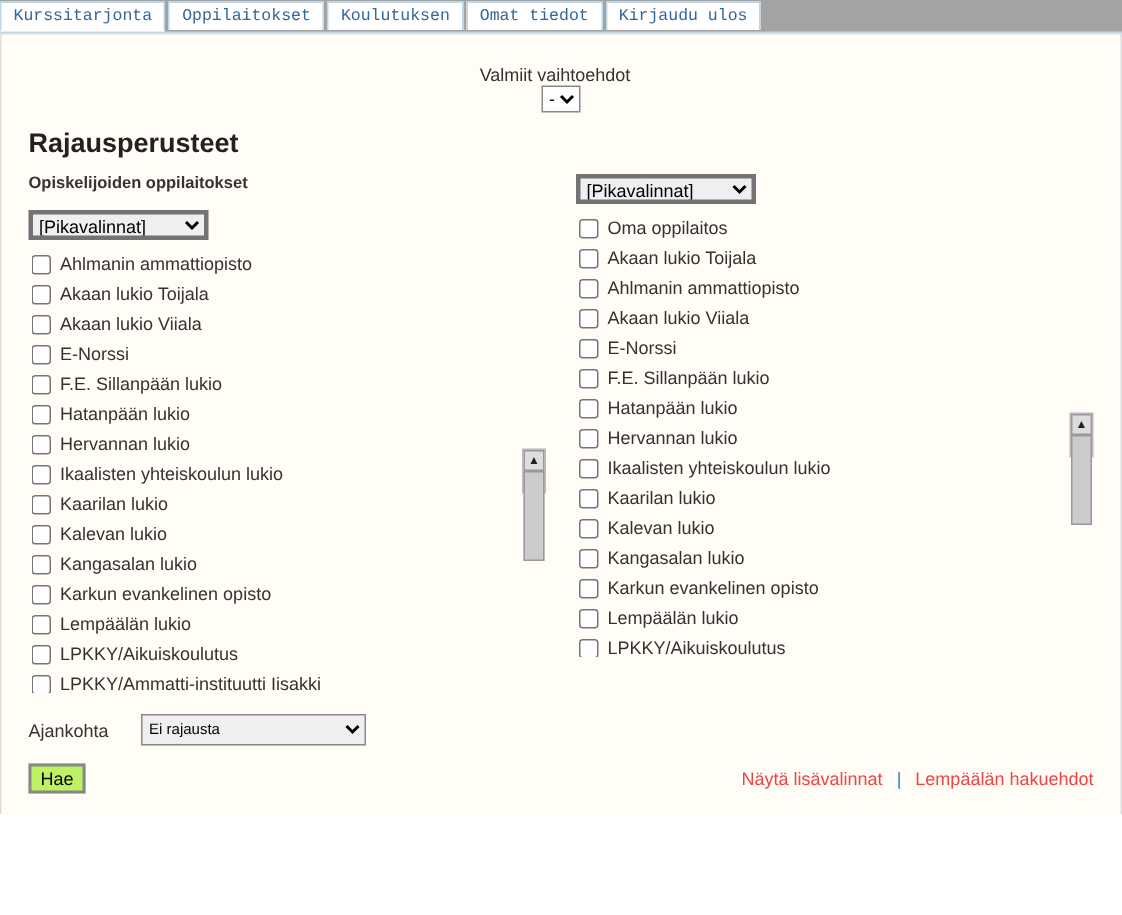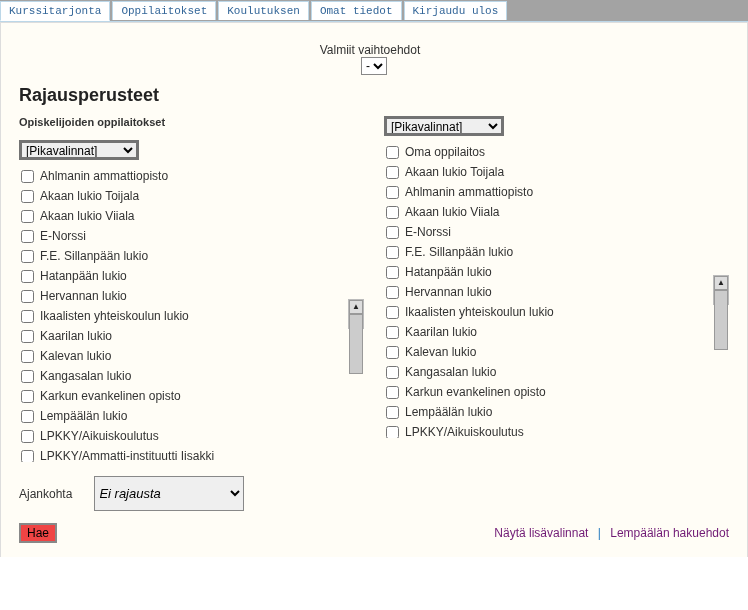--- a/index.html
+++ b/index.html
@@ -139,41 +139,40 @@
     background: #ccc;
     border: 1px solid #999;
   }
   .row-ajankohta {
     margin-top: 14px;
     display: flex;
     align-items: center;
   }
   .row-ajankohta label { margin-right: 22px; }
   .row-ajankohta select {
-    font-size: 13px;
-    height: 35px;
+    font-size: 10px;
+    height: 21px;
     width: 150px;
     border: 1px solid #888;
-    font-style: italic;
   }
   .footer {
     margin-top: 12px;
     display: flex;
     align-items: center;
     justify-content: space-between;
   }
   .hae-btn {
     font-size: 12px;
     padding: 1px 6px;
-    background: #ef4444;
+    background: #bef264;
     border: 2px solid #888;
     cursor: pointer;
   }
   .links a {
-    color: #701a75;
+    color: #ef4444;
     text-decoration: none;
     cursor: pointer;
   }
   .links .sep {
     color: #2a7cbf;
     margin: 0 6px;
   }
 </style>
 </head>
 <body>

